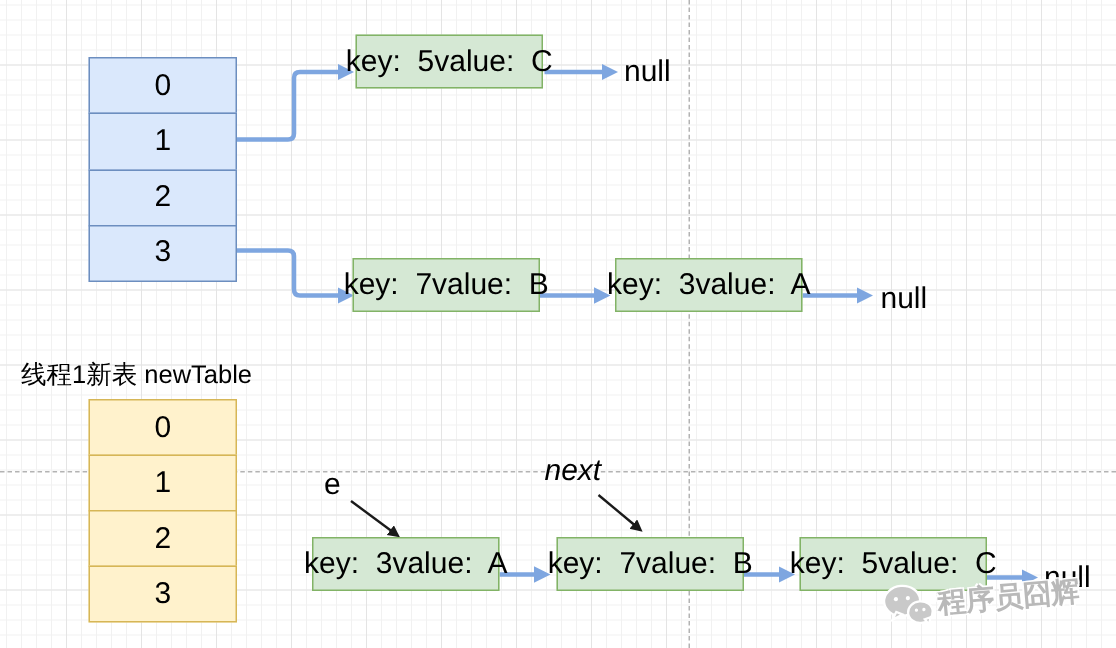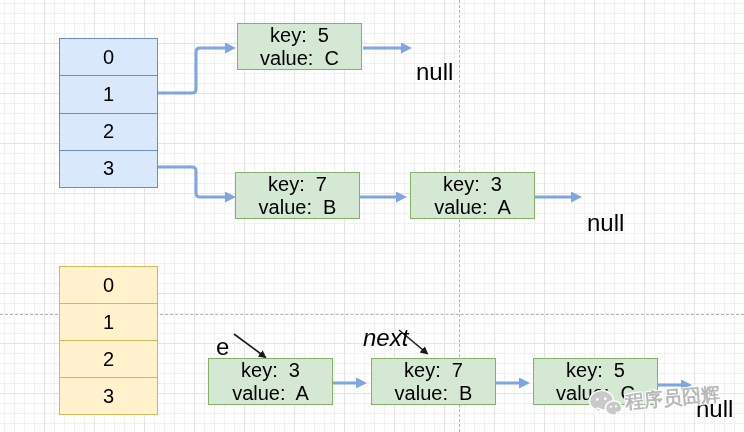--- a/index.html
+++ b/index.html
@@ -28,28 +28,28 @@
   .table .cell{
     flex:1;box-sizing:border-box;
     display:flex;align-items:center;justify-content:center;
     font-size:20px;border:1px solid #000;
   }
   .table .cell + .cell{margin-top:-1px;}
   .table-blue .cell{background:var(--table-blue-fill,#dae8fc);border-color:var(--table-blue-border,#6c8ebf);}
   .table-yellow .cell{background:var(--table-yellow-fill,#fff2cc);border-color:var(--table-yellow-border,#d6b656);}
 
   .node{
-    position:absolute;width:125px;height:47px;box-sizing:border-box;
+    position:absolute;width:125px;height:36px;box-sizing:border-box;
     background:var(--node-green-fill,#d5e8d4);
     border:1px solid var(--node-green-border,#82b366);
-    display:flex;flex-direction:column;align-items:center;justify-content:flex-start;
+    display:flex;align-items:center;justify-content:center;
   }
   .node-line{font-size:20px;line-height:23px;white-space:pre;}
 
-  .float-label{position:absolute;font-size:24px;line-height:24px;white-space:nowrap;margin-top:24px;}
+  .float-label{position:absolute;font-size:20px;line-height:24px;white-space:nowrap;}
 
   .arrow-layer{position:absolute;left:0;top:0;width:744px;height:432px;pointer-events:none;}
   .arrow-blue{stroke:var(--arrow-blue,#7ea6e0);stroke-width:3;fill:none;}
   .arrow-black{stroke:var(--arrow-black,#1a1a1a);stroke-width:1.6;fill:none;}
   .mk-blue{fill:var(--arrow-blue,#7ea6e0);}
   .mk-black{fill:var(--arrow-black,#1a1a1a);}
 
   .watermark{
     position:absolute;left:588px;top:384px;
     display:flex;align-items:center;gap:3px;
@@ -109,20 +109,21 @@
   <div class="node" style="left:235px;top:172px;">
     <div class="node-line">key:  7</div>
     <div class="node-line">value:  B</div>
   </div>
   <div class="node" style="left:410px;top:172px;">
     <div class="node-line">key:  3</div>
     <div class="node-line">value:  A</div>
   </div>
   <div class="float-label" style="left:587px;top:187px;">null</div>
 
+  <div class="title" style="left:14px;top:240px;">线程1新表 newTable</div>
 
   <div class="table table-yellow" style="left:59px;top:266px;height:149px;">
     <div class="cell">0</div>
     <div class="cell">1</div>
     <div class="cell">2</div>
     <div class="cell">3</div>
   </div>
 
   <div class="float-label" style="left:216px;top:311px;">e</div>
   <div class="float-label" style="left:363px;top:302px;font-style:italic;">next</div>

